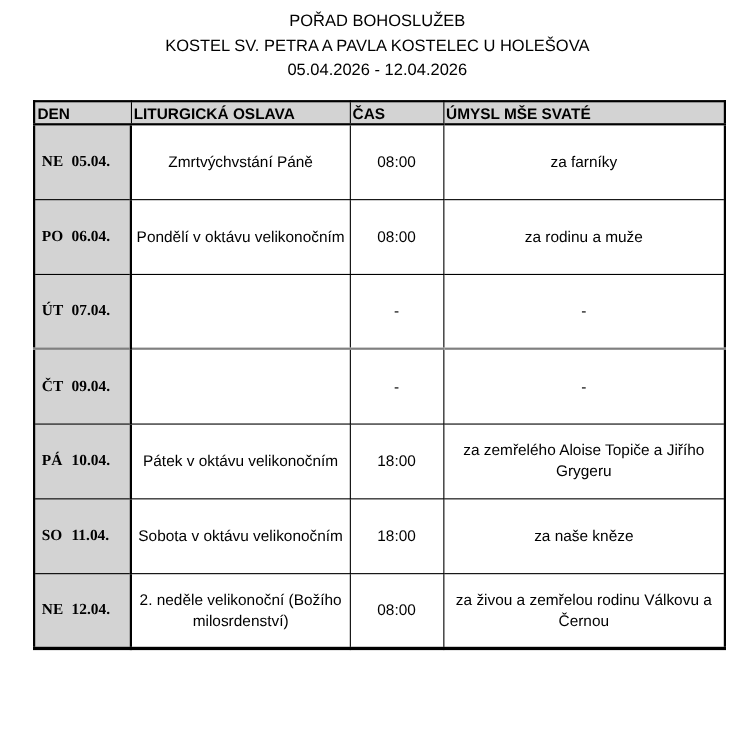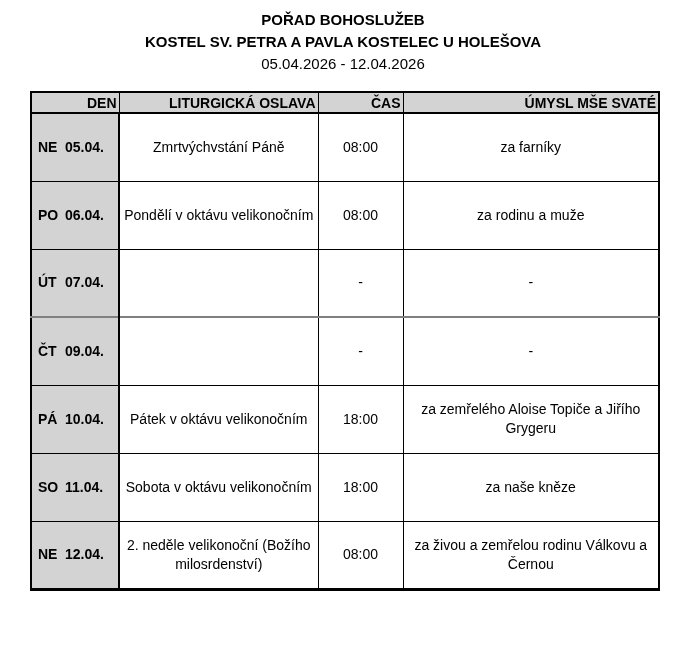--- a/index.html
+++ b/index.html
@@ -8,60 +8,61 @@
     position: relative;
     width: 686px;
     height: 671px;
     background: #ffffff;
     color: #000000;
     font-family: "Liberation Sans", sans-serif;
     overflow: hidden;
   }
   .titles { padding-top: 9px; text-align: center; }
   .title-line { font-size: 15px; line-height: 22px; }
-  .title-bold { font-weight: bold; }
+  .title-bold { font-weight: normal; }
   table.schedule {
     border-collapse: collapse;
     table-layout: fixed;
     width: 628px;
     margin: 16px 0 0 30px;
     border: 2px solid #000000;
     border-bottom: 3px solid #000000;
   }
   .schedule col.c-day { width: 88px; }
   .schedule col.c-lit { width: 199px; }
   .schedule col.c-time { width: 85px; }
   .schedule col.c-int { width: 256px; }
   .schedule th {
     background: #d3d3d3;
     border: 1px solid #000000;
     border-bottom: 2px solid #000000;
     font-size: 14px;
     font-weight: bold;
     height: 21px;
     padding: 0 2px;
-    text-align: right;
+    text-align: left;
     vertical-align: middle;
   }
   .schedule td {
     border: 1px solid #000000;
     font-size: 14px;
     line-height: 19px;
     text-align: center;
     vertical-align: middle;
     padding: 0 3px;
   }
   .schedule tr.data-row { height: 68px; }
   .schedule td.day-cell {
     background: #d3d3d3;
     border-right: 2px solid #000000;
     font-weight: bold;
     text-align: left;
     padding-left: 6px;
     white-space: nowrap;
+    font-family: Liberation Serif, serif;
   }
   .schedule td.day-cell .abbr { display: inline-block; min-width: 27px; }
   .schedule tr.break-row td { border-top: 2px solid #808080; margin-top: 30px; }
 </style>
 </head>
 <body>
 
 <div class="page">
 
   <div class="titles">

